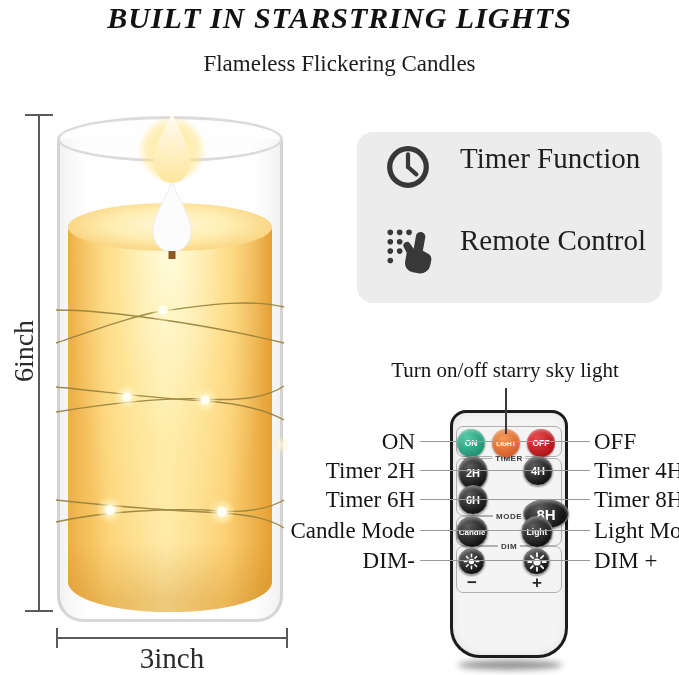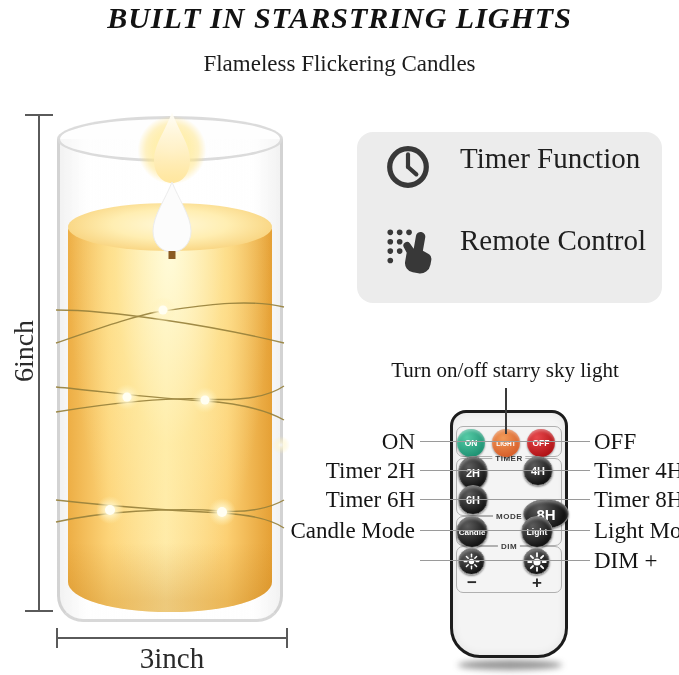--- a/index.html
+++ b/index.html
@@ -211,20 +211,21 @@
   <div class="cline row1"></div>
   <div class="cline row2"></div>
   <div class="cline row3"></div>
   <div class="cline row4"></div>
   <div class="cline row5"></div>
 
   <div class="clabel l lab1">ON</div>
   <div class="clabel l lab2">Timer 2H</div>
   <div class="clabel l lab3">Timer 6H</div>
   <div class="clabel l lab4">Candle Mode</div>
+  <div class="clabel l lab5">DIM-</div>
   <div class="clabel r lab1">OFF</div>
   <div class="clabel r lab2">Timer 4H</div>
   <div class="clabel r lab3">Timer 8H</div>
   <div class="clabel r lab4">Light Mode</div>
   <div class="clabel r lab5">DIM +</div>
 
   <div class="abs remote-shadow"></div>
   <div class="abs remote-body">
     <div class="sec sec1"></div>
     <div class="sec sec2"></div>

